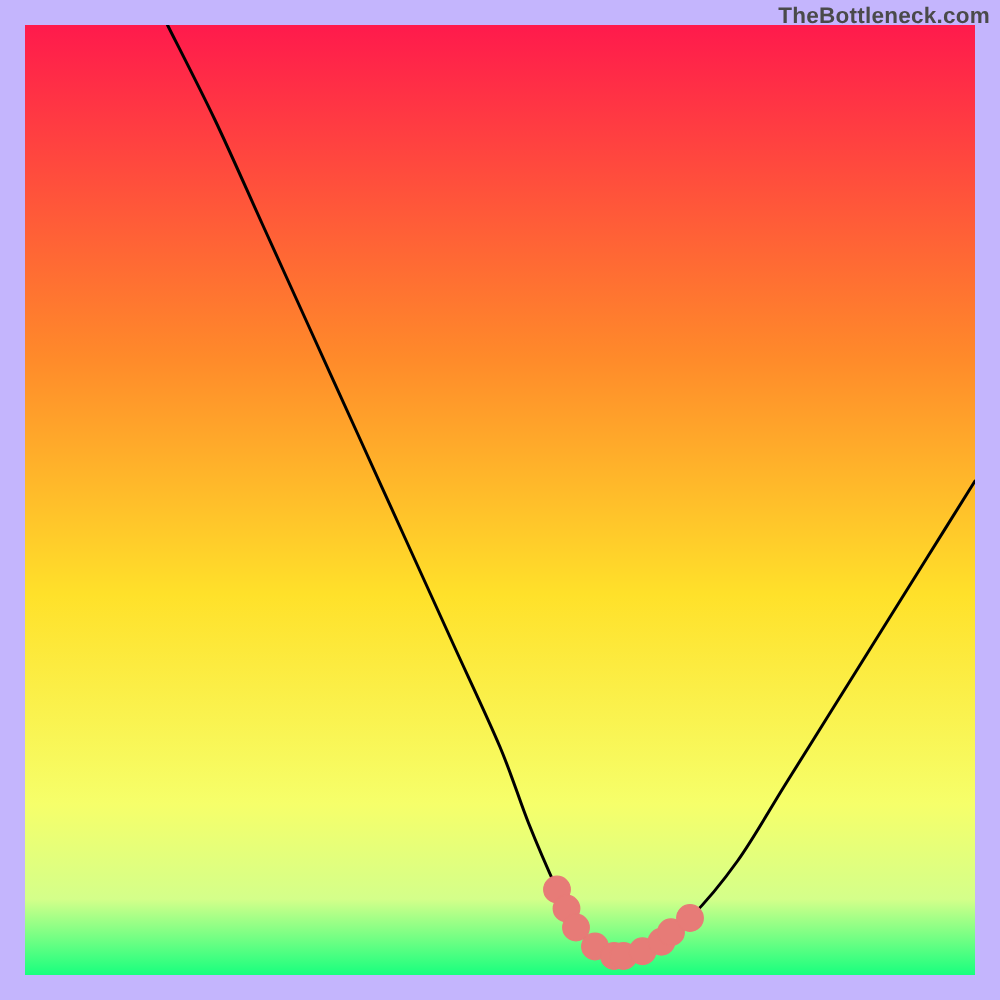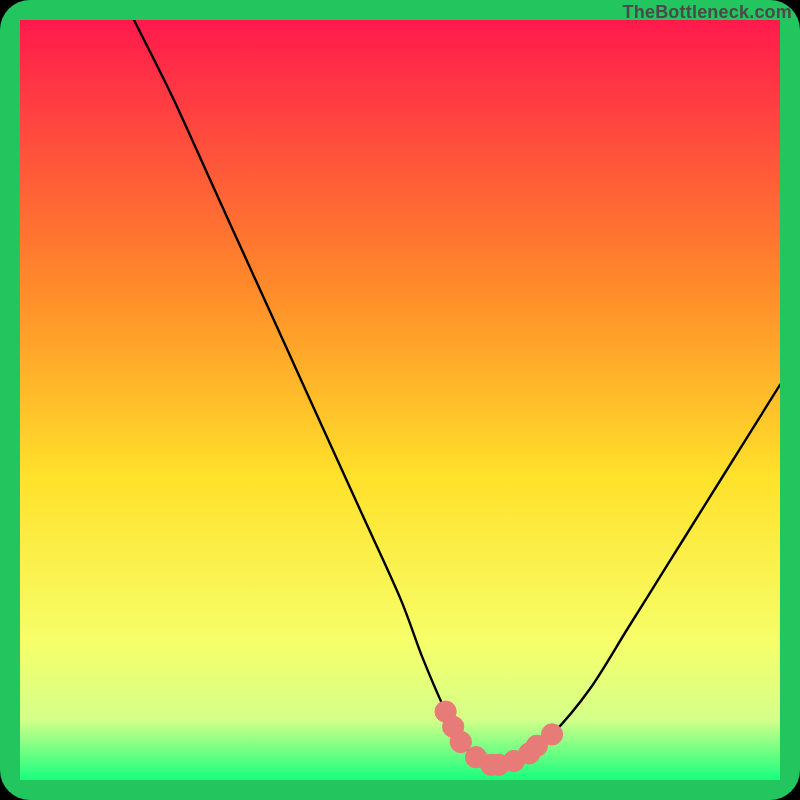--- a/index.html
+++ b/index.html
@@ -8,22 +8,21 @@
     width: 800px;
     height: 800px;
     background: #000;
     overflow: hidden;
     font-family: Arial, Helvetica, sans-serif;
   }
   .frame {
     position: relative;
     width: 800px;
     height: 800px;
-    background: #22c55e;
-    border-radius: 30px;
+    background: #c4b5fd;
   }
   .plot-area {
     position: absolute;
     left: 20px;
     top: 20px;
     width: 760px;
     height: 760px;
   }
   .attribution {
     position: absolute;

